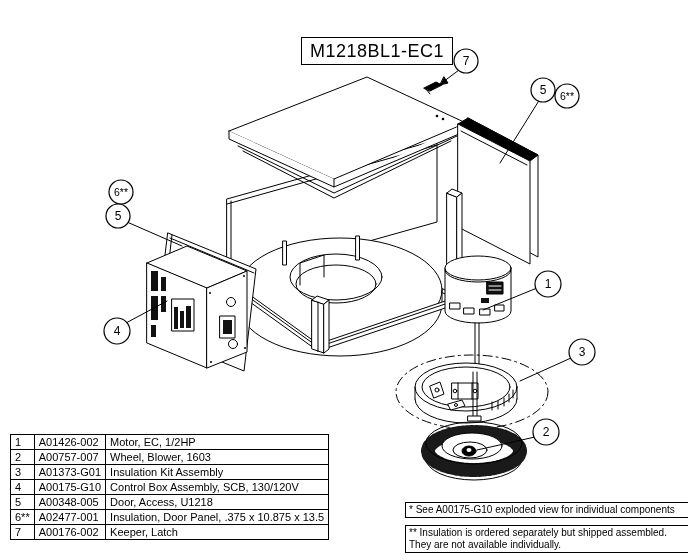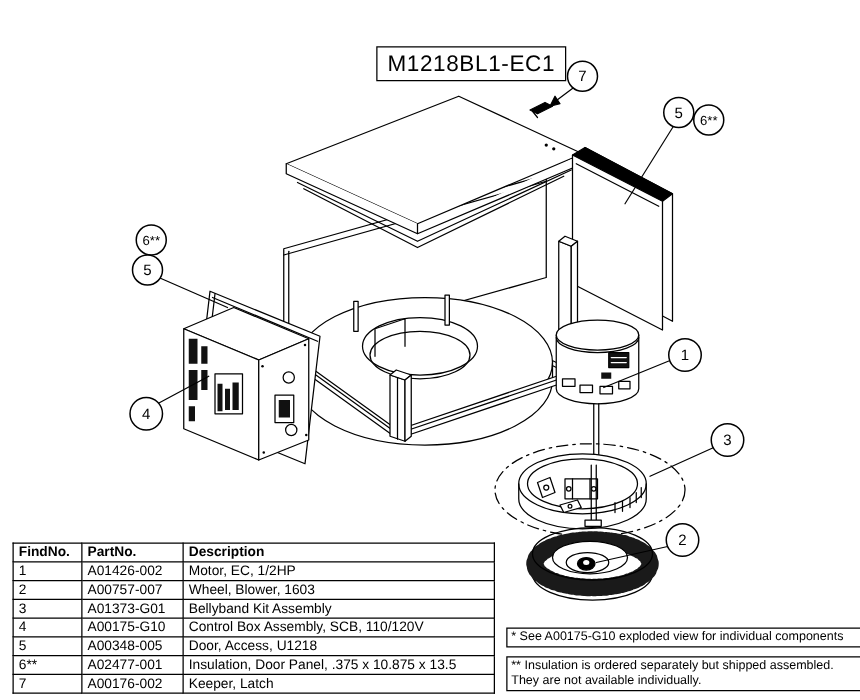--- a/index.html
+++ b/index.html
@@ -224,44 +224,39 @@
         <text x="546" y="436" stroke="none" fill="#000">2</text>
       </g>
     </g>
   </g>
 </svg>
 
 <div class="title-box">M1218BL1-EC1</div>
 
 <table class="parts">
   <tbody>
-      <tr>
-    <th class="col-find">FindNo.</th>
-    <th class="col-part">PartNo.</th>
-    <th class="col-desc">Description</th>
-  </tr>
   <tr>
     <td>1</td>
     <td>A01426-002</td>
     <td>Motor, EC, 1/2HP</td>
   </tr>
   <tr>
     <td>2</td>
     <td>A00757-007</td>
     <td>Wheel, Blower, 1603</td>
   </tr>
   <tr>
     <td>3</td>
     <td>A01373-G01</td>
-    <td>Bellyband Kit Assembly</td>
+    <td>Insulation Kit Assembly</td>
   </tr>
   <tr>
     <td>4</td>
     <td>A00175-G10</td>
-    <td>Control Box Assembly, SCB, 110/120V</td>
+    <td>Control Box Assembly, SCB, 130/120V</td>
   </tr>
   <tr>
     <td>5</td>
     <td>A00348-005</td>
     <td>Door, Access, U1218</td>
   </tr>
   <tr>
     <td>6**</td>
     <td>A02477-001</td>
     <td>Insulation, Door Panel, .375 x 10.875 x 13.5</td>

